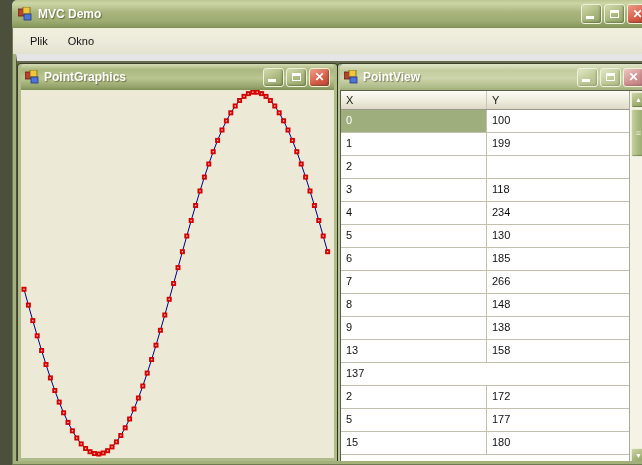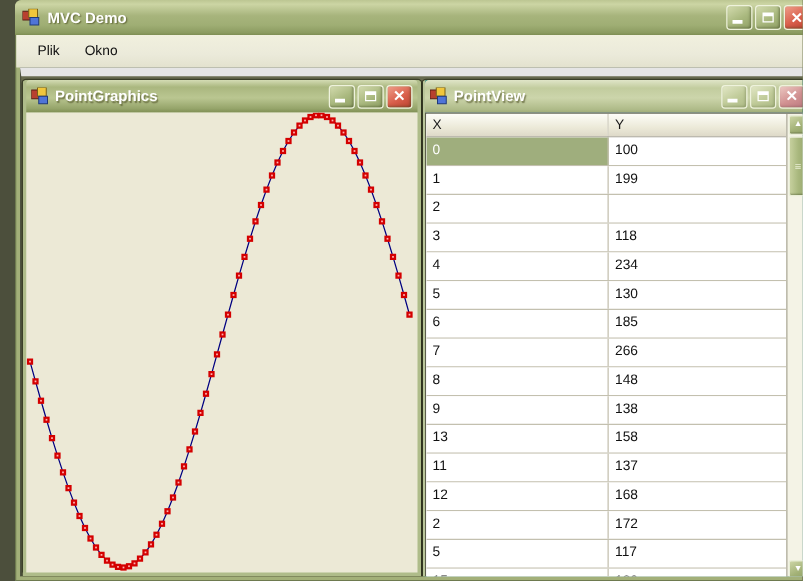--- a/index.html
+++ b/index.html
@@ -347,34 +347,29 @@
                   </div>
                   <div class="grid-row">
                     <div class="cell cell-x">9</div>
                     <div class="cell cell-y">138</div>
                   </div>
                   <div class="grid-row">
                     <div class="cell cell-x">13</div>
                     <div class="cell cell-y">158</div>
                   </div>
                   <div class="grid-row">
-                    <div class="cell cell-x">11</div>
                     <div class="cell cell-y">137</div>
-                  </div>
-                  <div class="grid-row">
-                    <div class="cell cell-x">12</div>
-                    <div class="cell cell-y">168</div>
                   </div>
                   <div class="grid-row">
                     <div class="cell cell-x">2</div>
                     <div class="cell cell-y">172</div>
                   </div>
                   <div class="grid-row">
                     <div class="cell cell-x">5</div>
-                    <div class="cell cell-y">117</div>
+                    <div class="cell cell-y">177</div>
                   </div>
                   <div class="grid-row">
                     <div class="cell cell-x">15</div>
                     <div class="cell cell-y">180</div>
                   </div>
                 </div>
             </div>
             <div class="scrollbar">
               <div class="sb-btn"><span>▲</span></div>
               <div class="sb-thumb"><span>≡</span></div>

